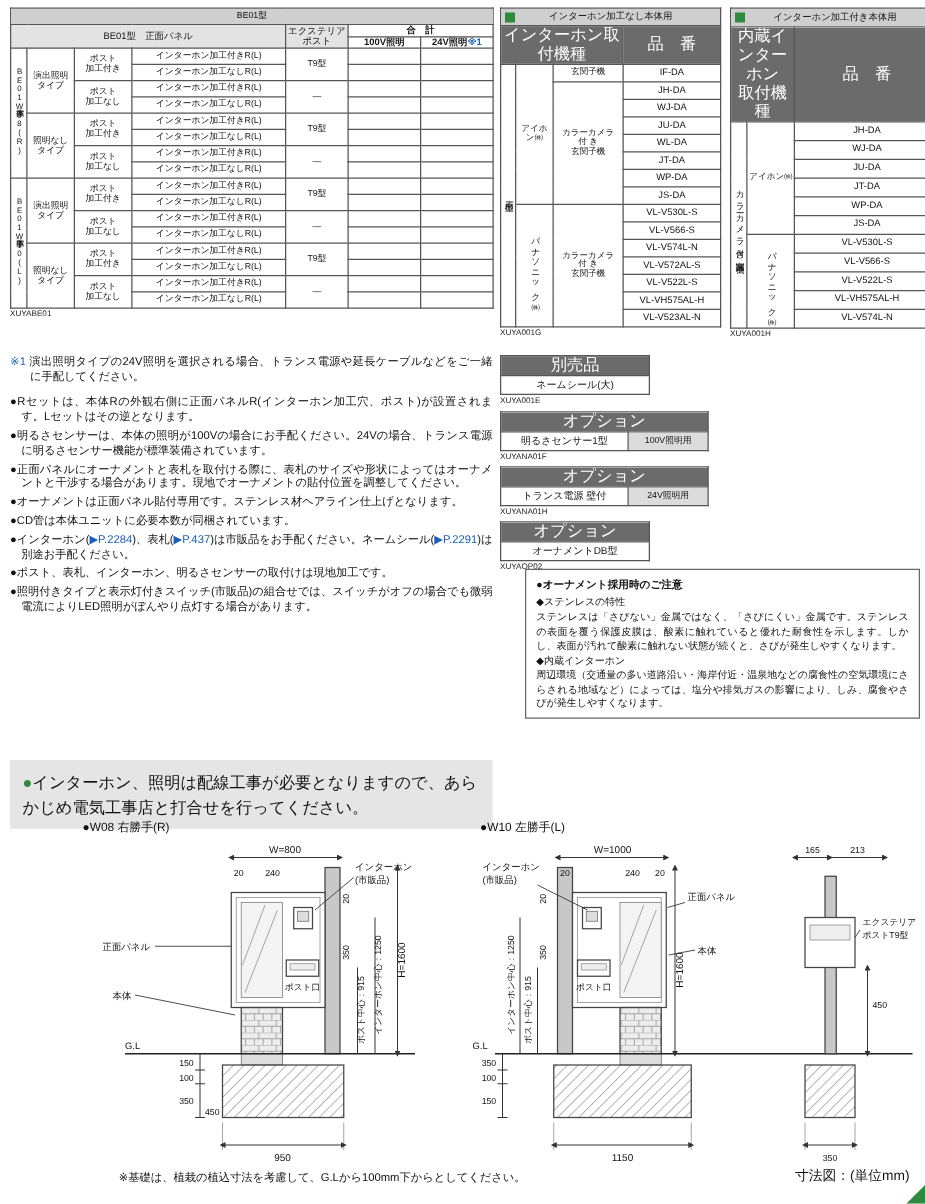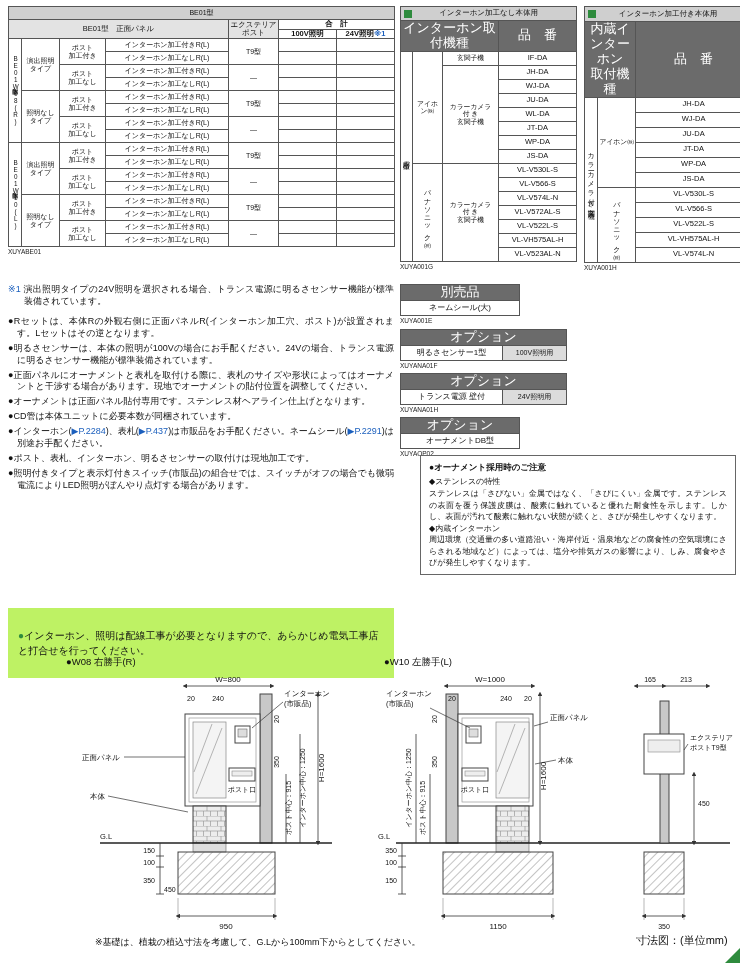--- a/index.html
+++ b/index.html
@@ -28,21 +28,21 @@
 .t3 .maker{font-size:6.8px}
 .part{font-size:7.5px}
 .ex th{height:14px}
 .ex td{height:15px;font-size:8px}
 .note{font-size:9px;line-height:1.32;margin-bottom:3px;padding-left:9px;text-indent:-9px;text-align:justify}
 .n1{padding-left:16px;text-indent:-16px}
 .lnk{cursor:pointer}
 #caution{border:1px solid #666;padding:5px 8px;font-size:8px;line-height:1.45}
 #caution .cttl{font-weight:bold;font-size:8.5px;margin-bottom:3px}
 #caution .cbody{text-align:justify}
-#wiring{background:#bef264;padding:20px 10px;font-size:10px;line-height:1.5}
+#wiring{background:#e5e5e5;padding:8px 10px;font-size:13px;line-height:1.5}
 #wiring .gdot{color:#2e8b3d}
 .dwrap{position:absolute}
 .dtitle{position:absolute;left:6px;top:0;font-size:9.5px;z-index:2}
 .dwrap svg{position:absolute;left:0;top:0}
 svg text{font-size:8px;fill:#111;font-family:inherit}
 svg .t7{font-size:7px}
 svg .t75{font-size:7.5px}
 .dim{stroke:#333;stroke-width:0.8}
 .thin{stroke:#888;stroke-width:0.6}
 .lead{stroke:#333;stroke-width:0.7}
@@ -330,21 +330,21 @@
         </tr>
 <tr>
           <td class="part">VL-V574L-N</td>
         </tr>
 </tbody>
     </table>
 <div class="code">XUYA001H</div>
 </div>
 
 <div class="abs" style="left:8px;top:284px;width:386px">
-  <div class="note n1"><span class="blue">※1</span> <span>演出照明タイプの24V照明を選択される場合、トランス電源に明るさセンサー機能が標準装備されています。</span></div>
+  <div class="note n1"><span class="blue">※1</span> <span>演出照明タイプの24V照明を選択される場合、トランス電源や延長ケーブルなどをご一緒に手配してください。</span></div>
 </div>
 
 <div class="abs" style="left:8px;top:316px;width:386px">
   <div class="note">●Rセットは、本体Rの外観右側に正面パネルR(インターホン加工穴、ポスト)が設置されます。Lセットはその逆となります。</div>
   <div class="note">●明るさセンサーは、本体の照明が100Vの場合にお手配ください。24Vの場合、トランス電源に明るさセンサー機能が標準装備されています。</div>
   <div class="note">●正面パネルにオーナメントと表札を取付ける際に、表札のサイズや形状によってはオーナメントと干渉する場合があります。現地でオーナメントの貼付位置を調整してください。</div>
   <div class="note">●オーナメントは正面パネル貼付専用です。ステンレス材ヘアライン仕上げとなります。</div>
   <div class="note">●CD管は本体ユニットに必要本数が同梱されています。</div>
   <div class="note">
     <span>●インターホン(</span><span class="blue lnk">▶P.2284</span><span>)、表札(</span><span class="blue lnk">▶P.437</span><span>)は市販品をお手配ください。ネームシール(</span><span class="blue lnk">▶P.2291</span><span>)は別途お手配ください。</span>

